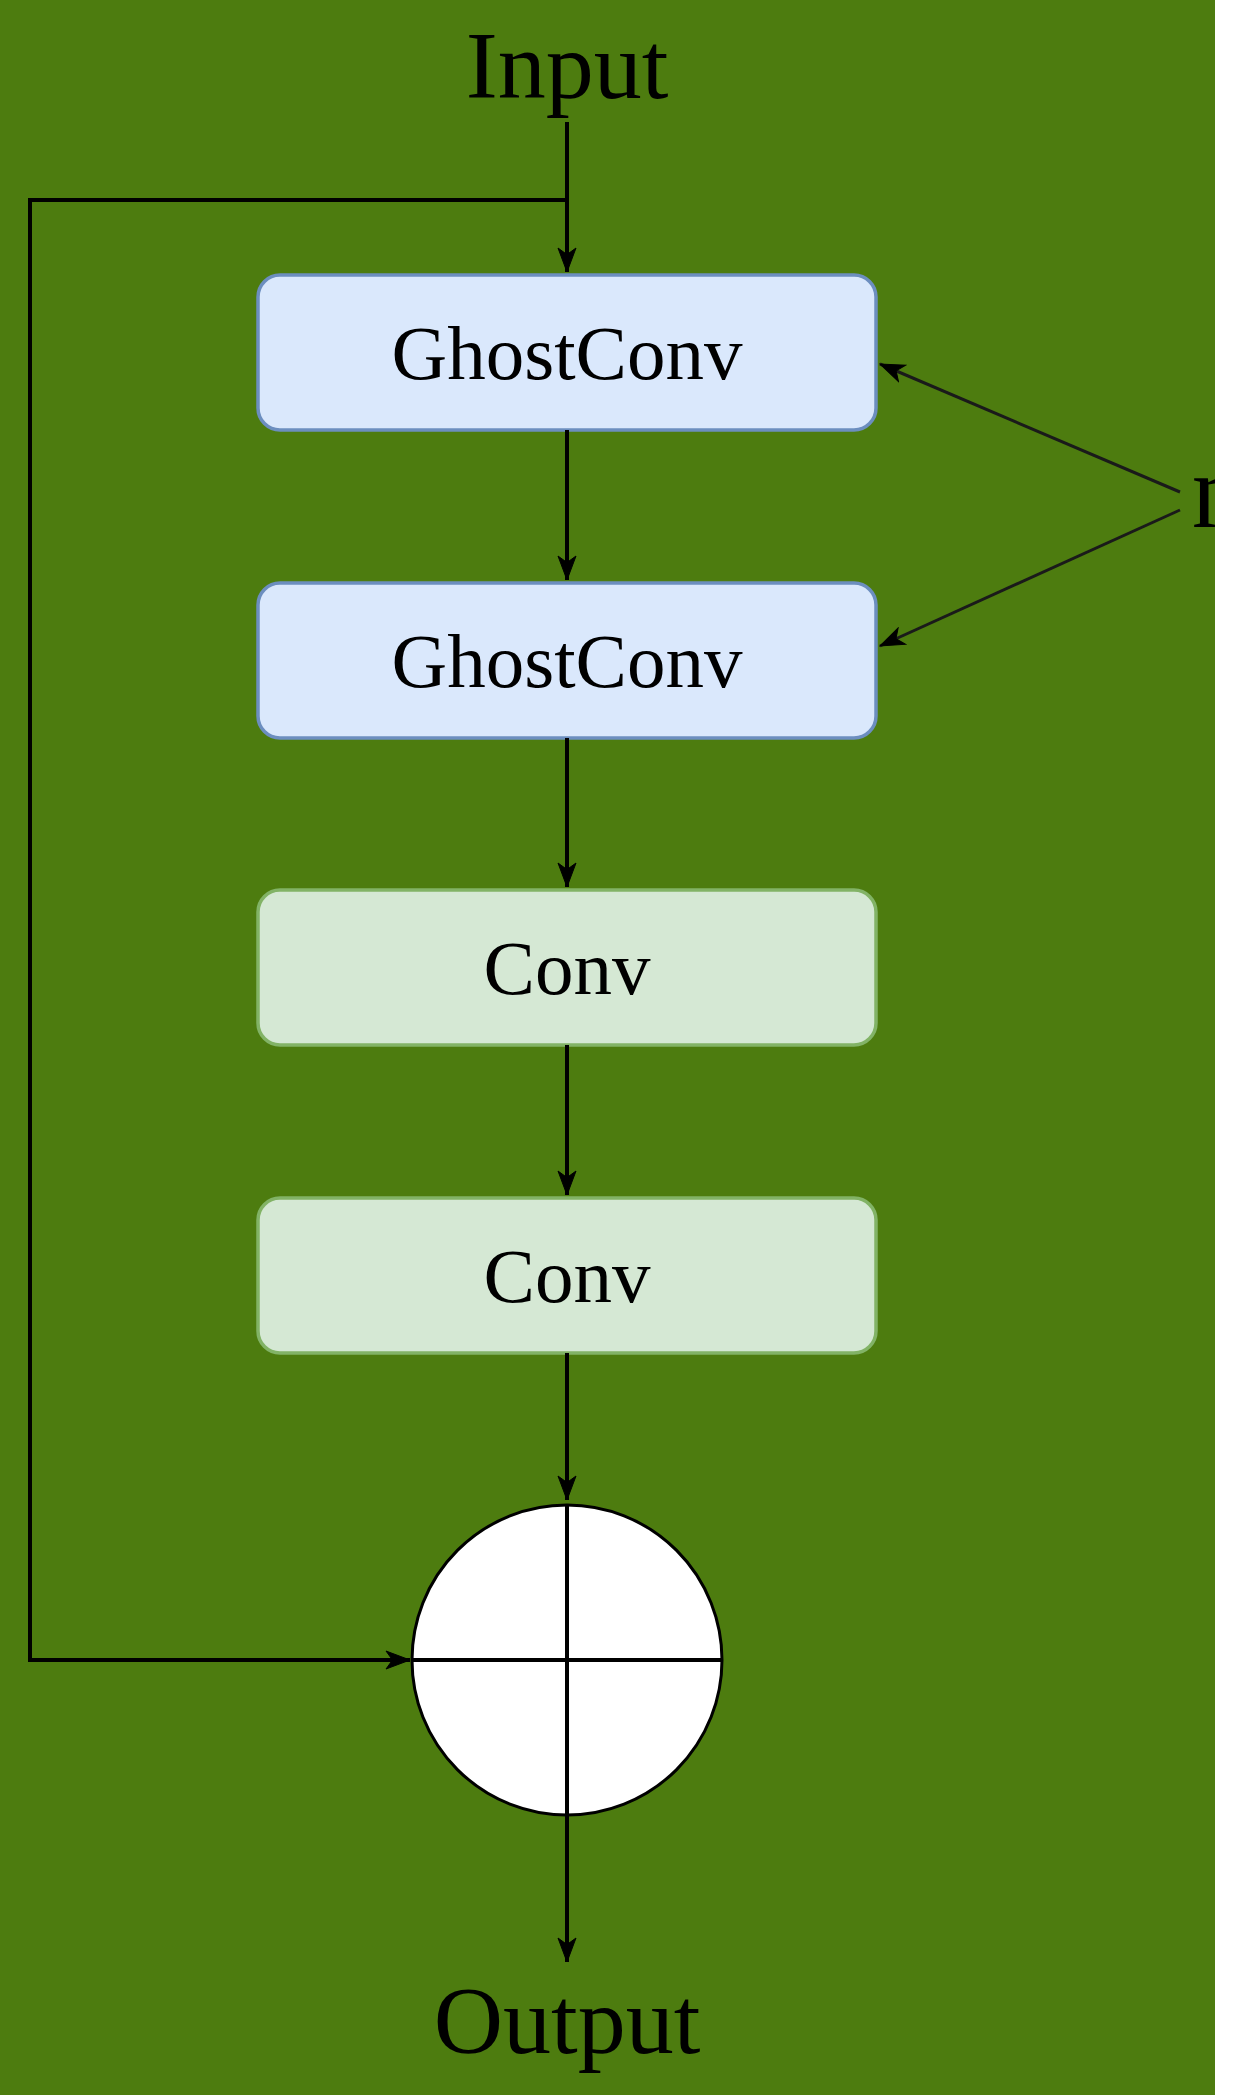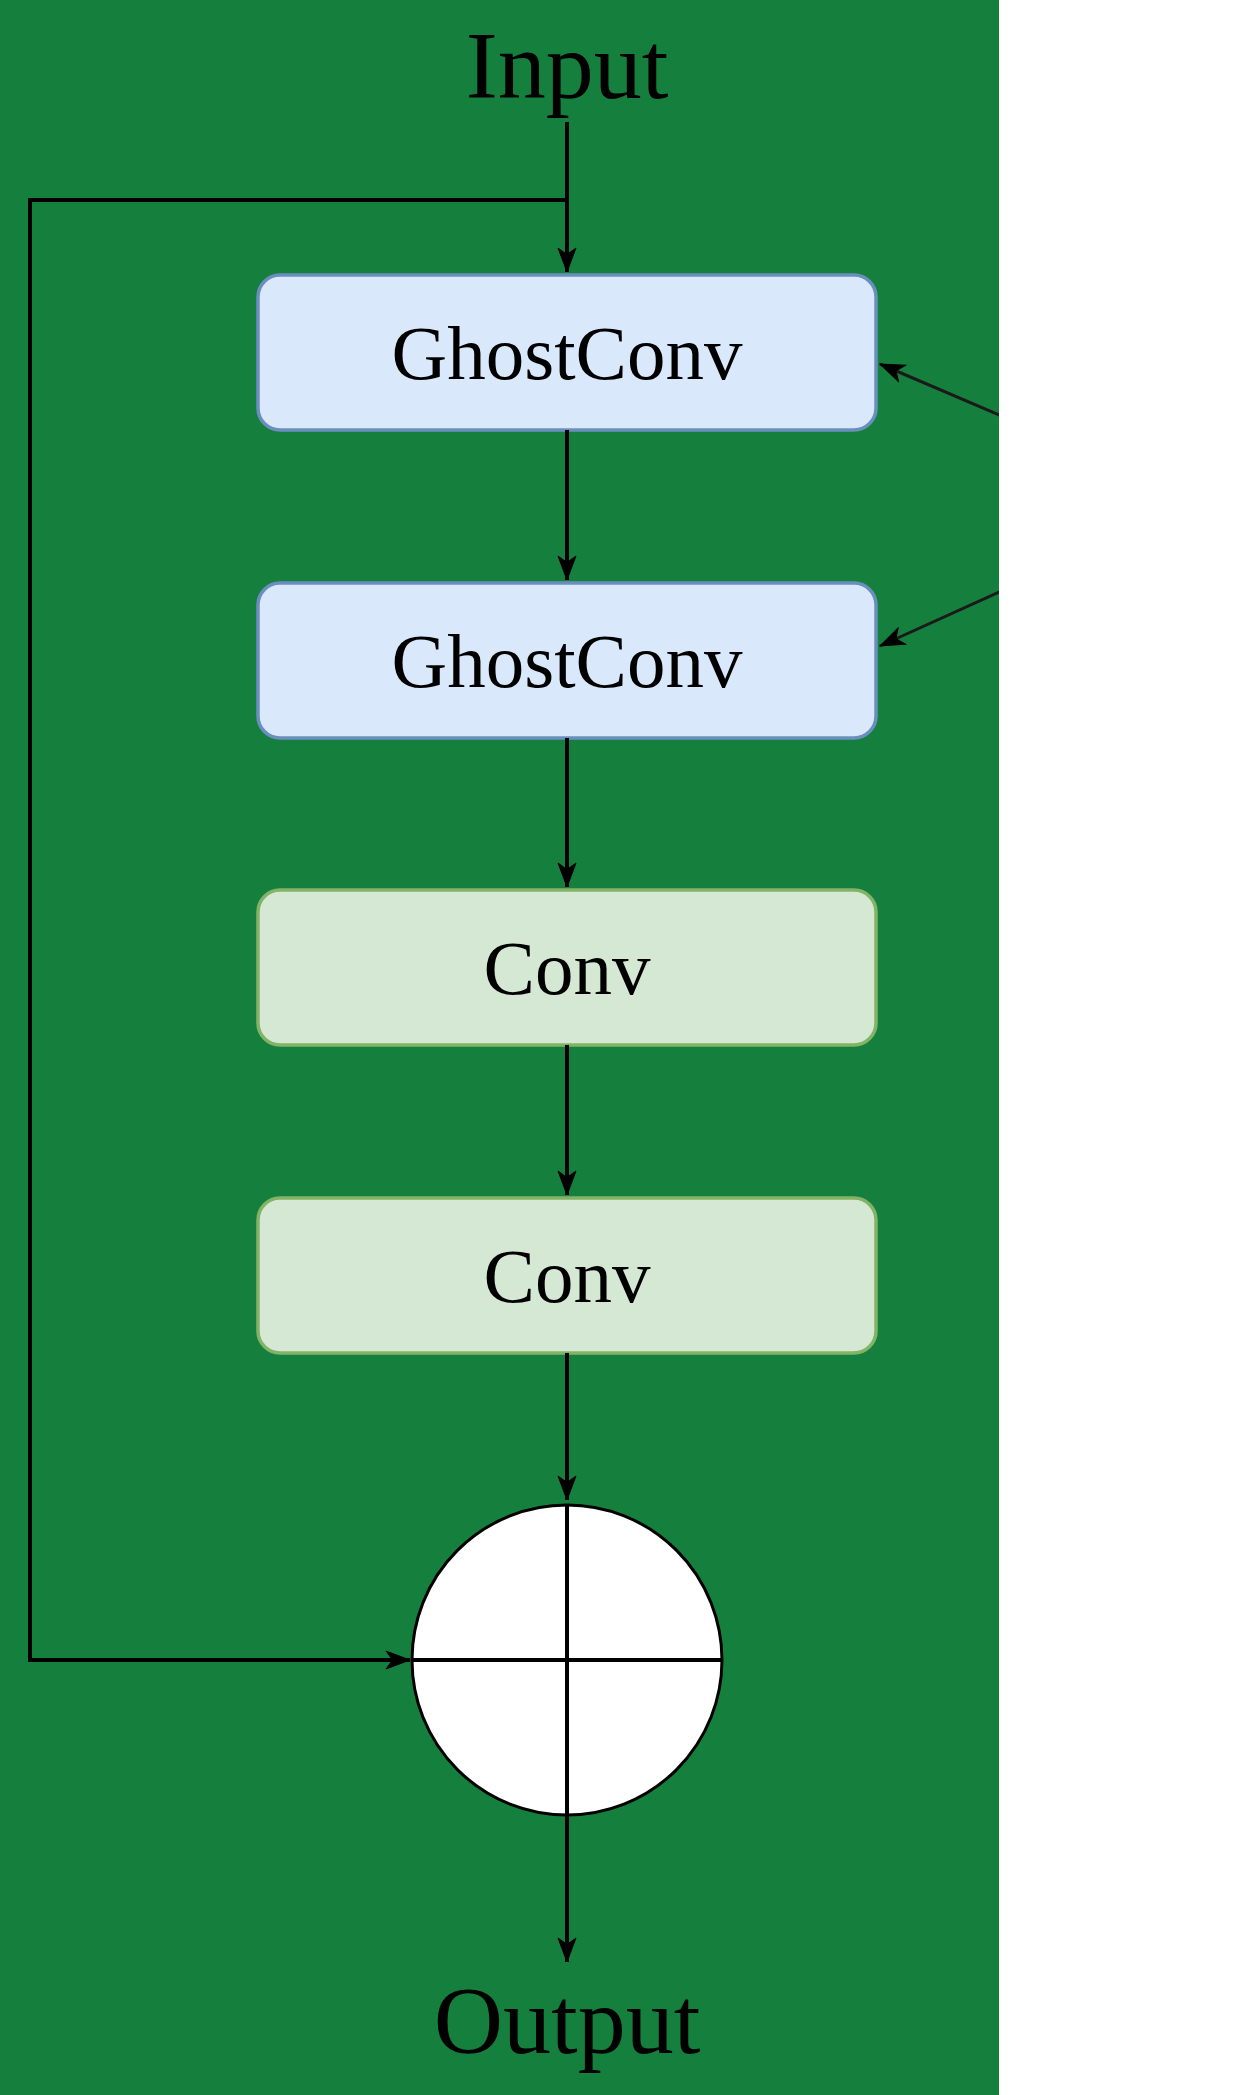--- a/index.html
+++ b/index.html
@@ -1,24 +1,24 @@
 <!DOCTYPE html>
 <html><head>
 <meta charset="utf-8">
 <style>
   html, body {
     margin: 0;
     padding: 0;
     background: #ffffff;
   }
   .canvas-wrap {
-    width: 999px;
+    width: 1215px;
     height: 2095px;
     position: relative;
-    background: #15803d;
+    background: #4d7c0f;
     overflow: hidden;
   }
   svg {
     display: block;
   }
   .edge {
     stroke: #000000;
     stroke-width: 4;
     fill: none;
   }

